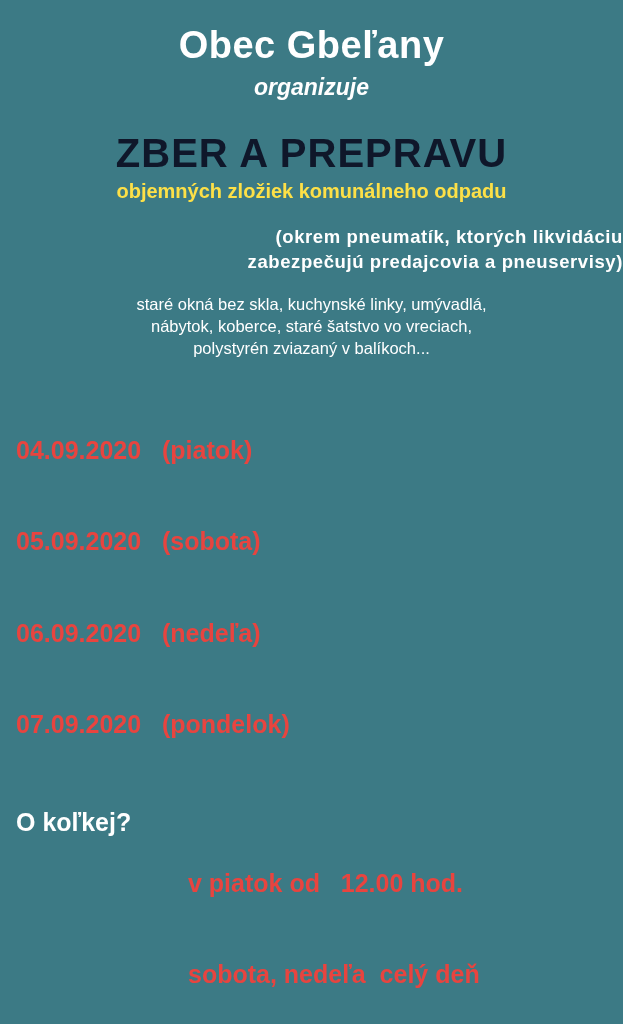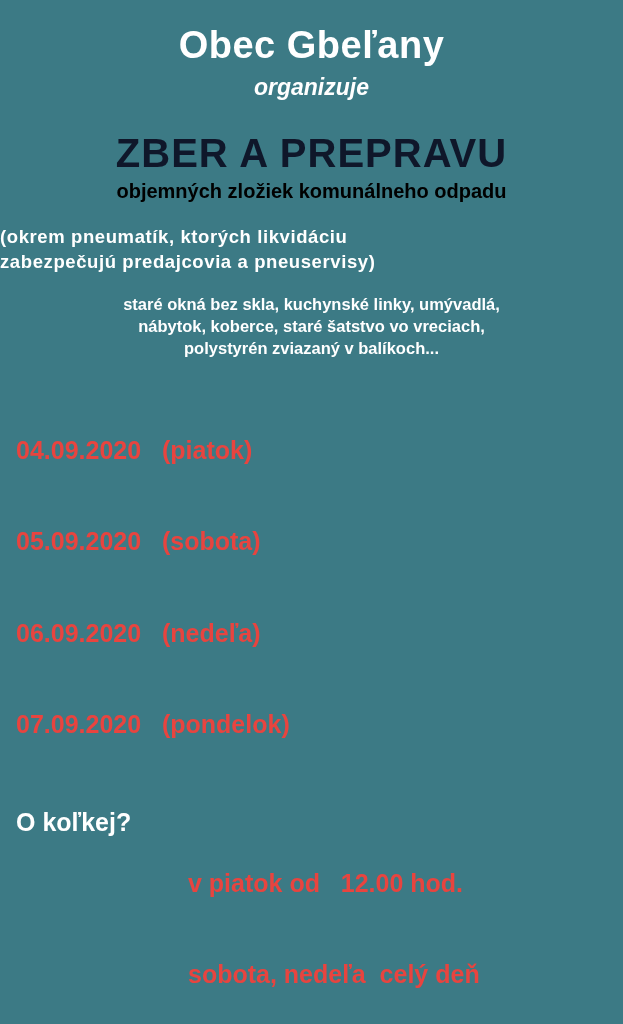--- a/index.html
+++ b/index.html
@@ -40,39 +40,39 @@
   .headline {
     text-align: center;
     color: #0f172a;
     font-size: 40px;
     font-weight: bold;
     margin-top: 30px;
     letter-spacing: 1px;
   }
   .headline-sub {
     text-align: center;
-    color: #000000;
+    color: #fde047;
     font-size: 20px;
     font-weight: bold;
     margin-top: 4px;
   }
   .note {
-    text-align: left;
+    text-align: right;
     color: #ffffff;
     font-size: 18.5px;
     font-weight: bold;
     margin-top: 22px;
     line-height: 1.35;
     letter-spacing: 0.6px;
   }
   .items {
     text-align: center;
     color: #ffffff;
     font-size: 16.5px;
-    font-weight: bold;
+    font-weight: normal;
     margin-top: 18px;
     line-height: 1.35;
   }
   .qa {
     margin-top: 14px;
     padding-left: 16px;
     padding-right: 10px;
   }
   .qa-row {
     display: flex;

